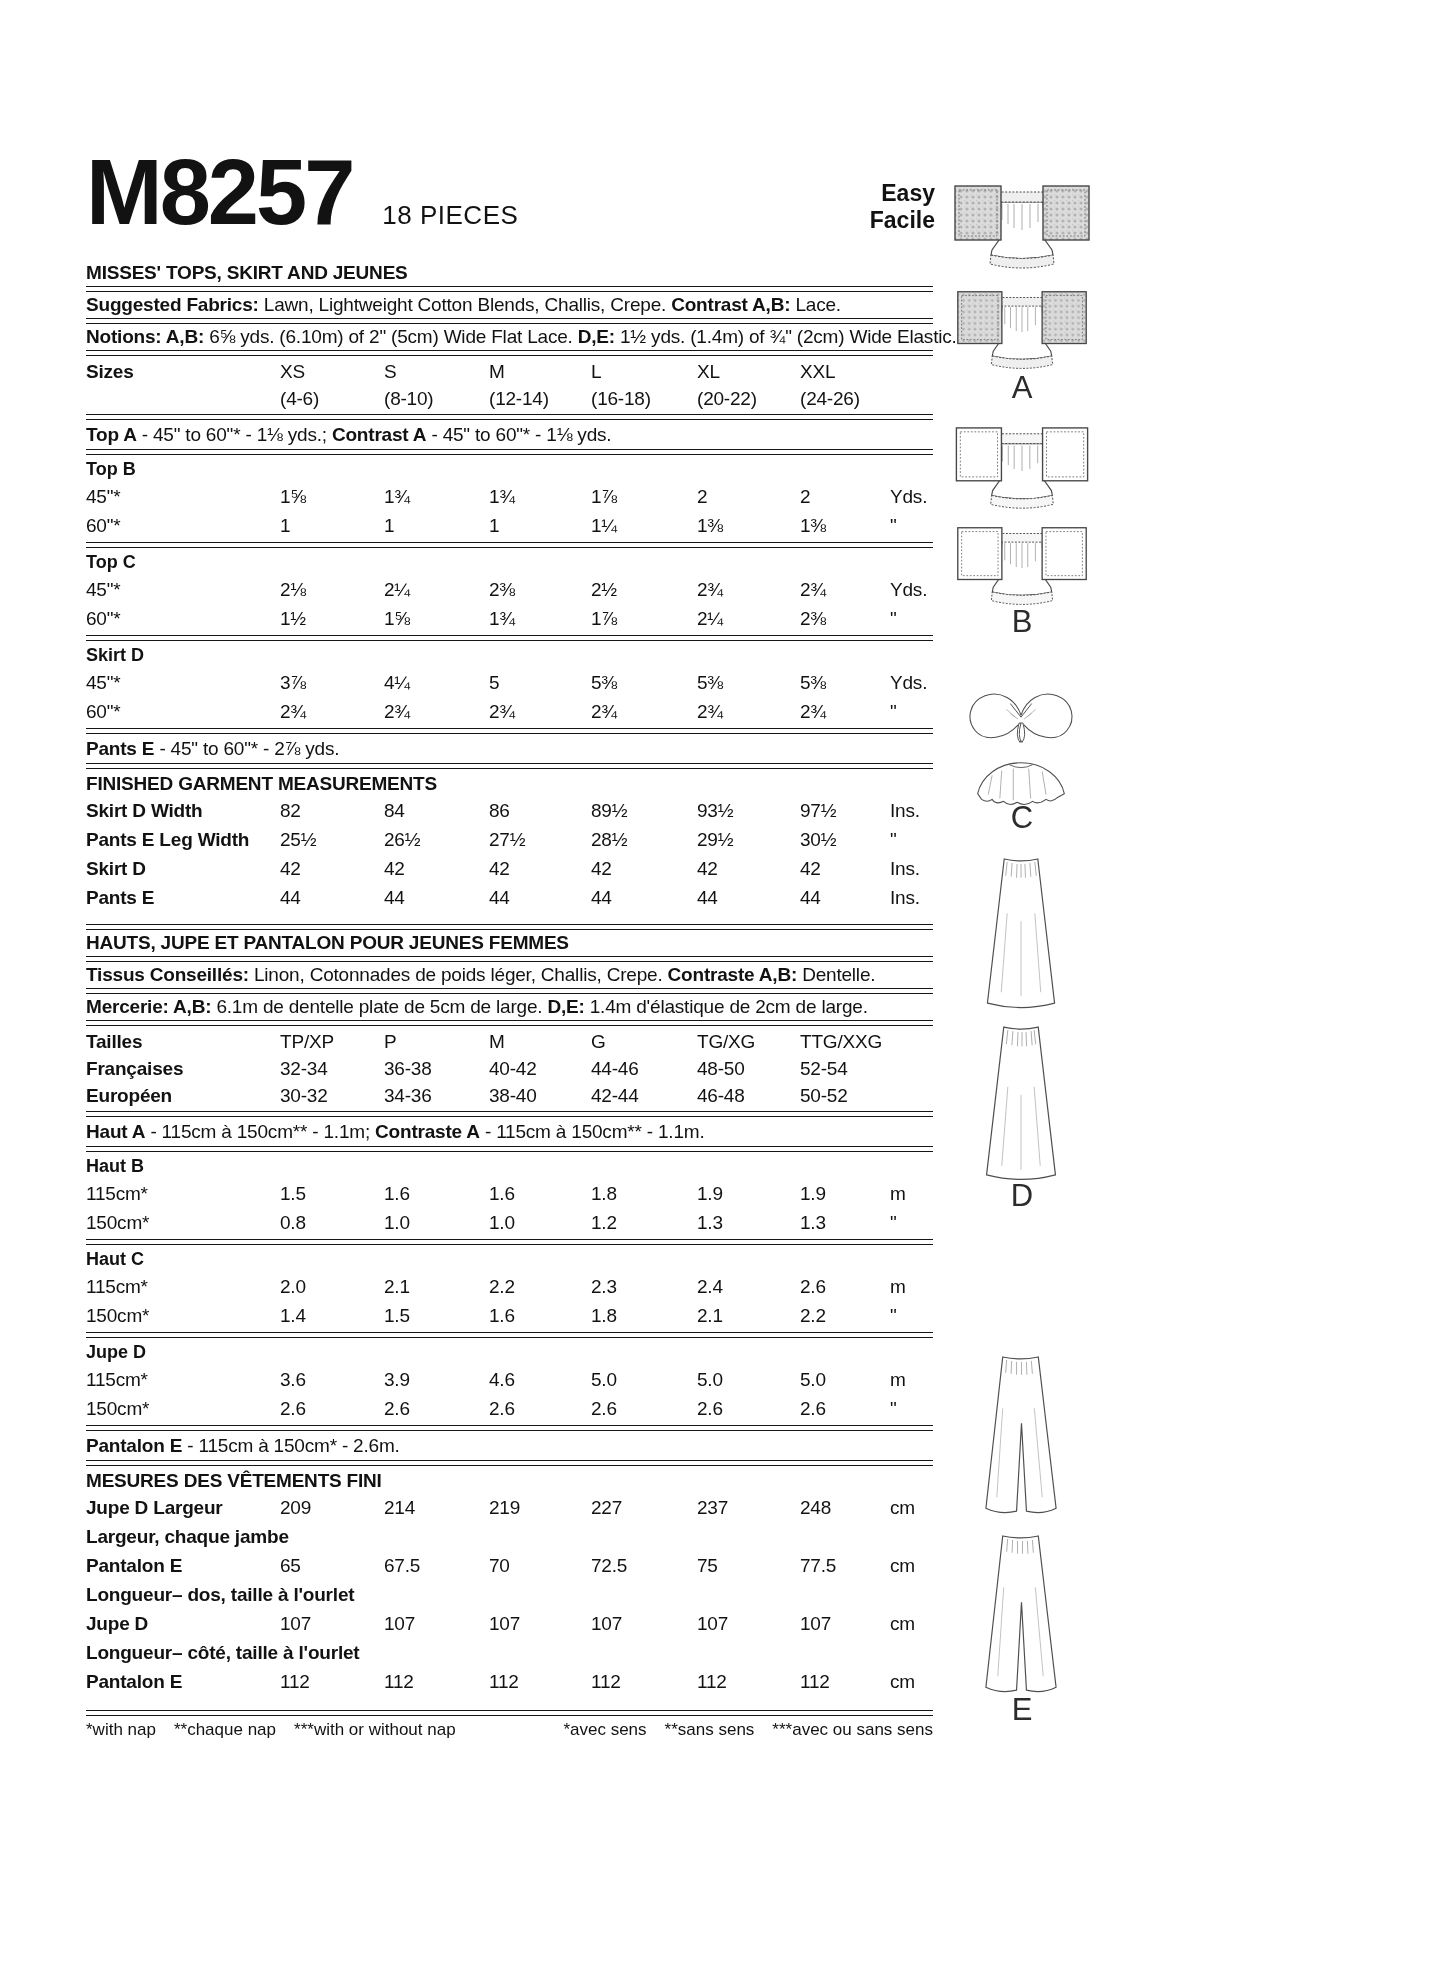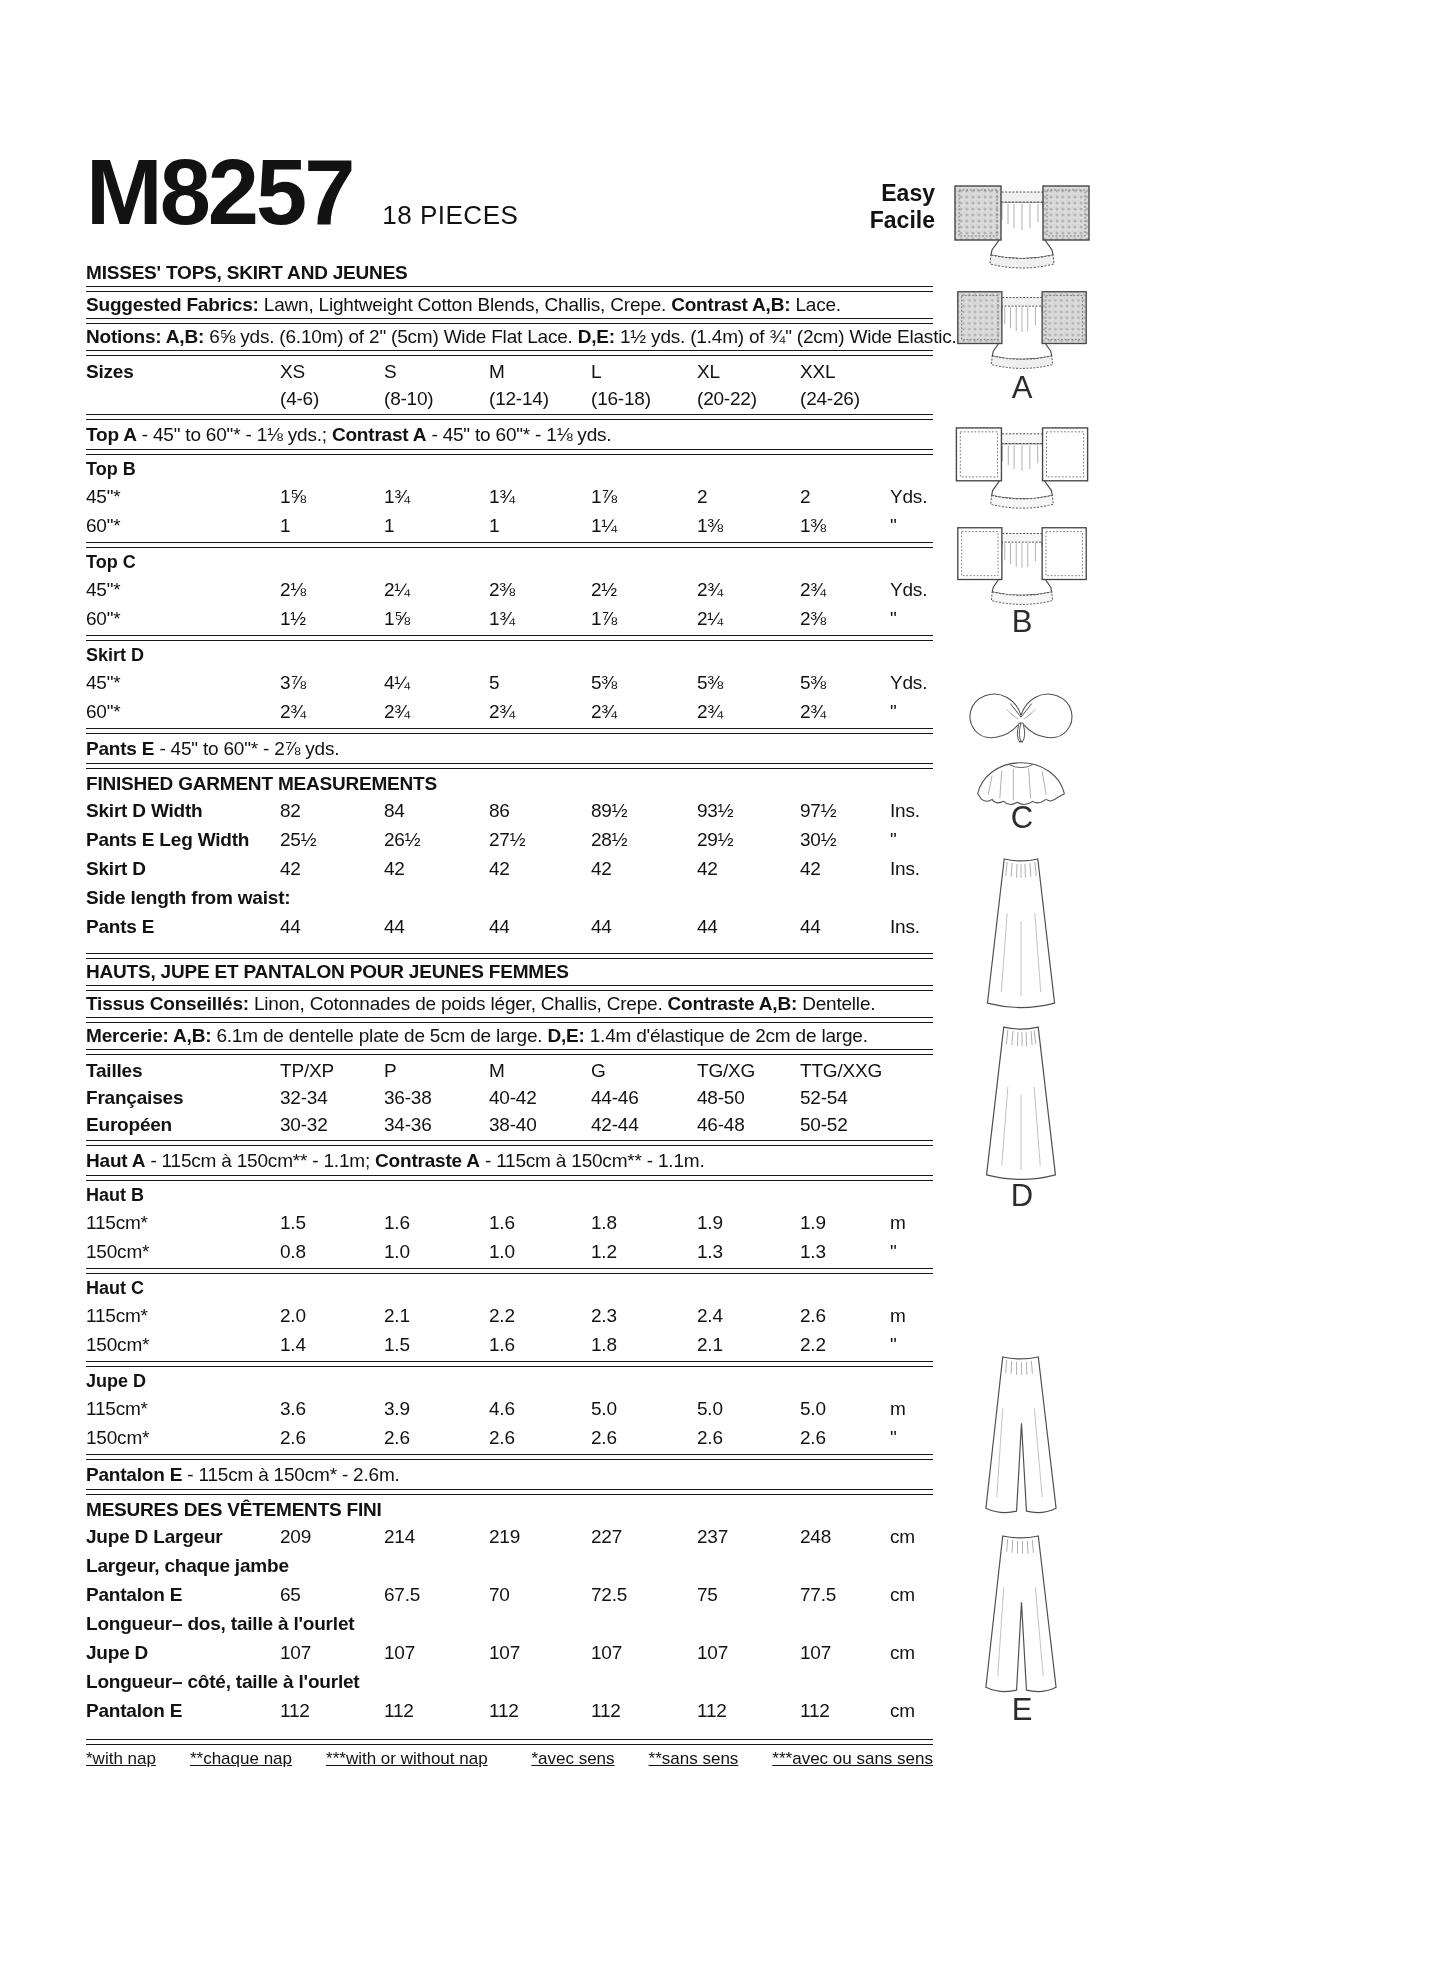--- a/index.html
+++ b/index.html
@@ -24,21 +24,21 @@
   .rule.fn { margin-top:14px; }
 
   .trow { display:grid; grid-template-columns:194px 104px 105px 102px 106px 103px 90px 1fr;
           font-size:19px; line-height:29px; align-items:baseline; letter-spacing:-.2px; }
   .sizes .trow { line-height:27px; }
   .yard .trow { line-height:29px; }
   .gname { font-weight:bold; font-size:18px; line-height:25px; }
   .tcell { white-space:nowrap; }
 
   .footnotes { display:flex; justify-content:space-between; font-size:17px; line-height:24px; }
-  .fngroup { display:flex; gap:34px;text-decoration:underline; }
+  .fngroup { display:flex; gap:18px; }
 
   
   .illus { position:absolute; }
   .view-label { position:absolute; width:140px; text-align:center; font-size:31px;
                 color:#2c2c2c; line-height:32px; }
   svg { display:block; }
 </style>
 </head>
 <body>
 
@@ -195,23 +195,20 @@
         </div>
         <div class="trow">
           <span class="tcell b">Skirt D</span>
           <span class="tcell">42</span>
           <span class="tcell">42</span>
           <span class="tcell">42</span>
           <span class="tcell">42</span>
           <span class="tcell">42</span>
           <span class="tcell">42</span>
           <span class="tcell tunit">Ins.</span>
-        </div>
-        <div class="trow">
-          <span class="tcell b">Side length from waist:</span>
         </div>
         <div class="trow">
           <span class="tcell b">Pants E</span>
           <span class="tcell">44</span>
           <span class="tcell">44</span>
           <span class="tcell">44</span>
           <span class="tcell">44</span>
           <span class="tcell">44</span>
           <span class="tcell">44</span>
           <span class="tcell tunit">Ins.</span>

